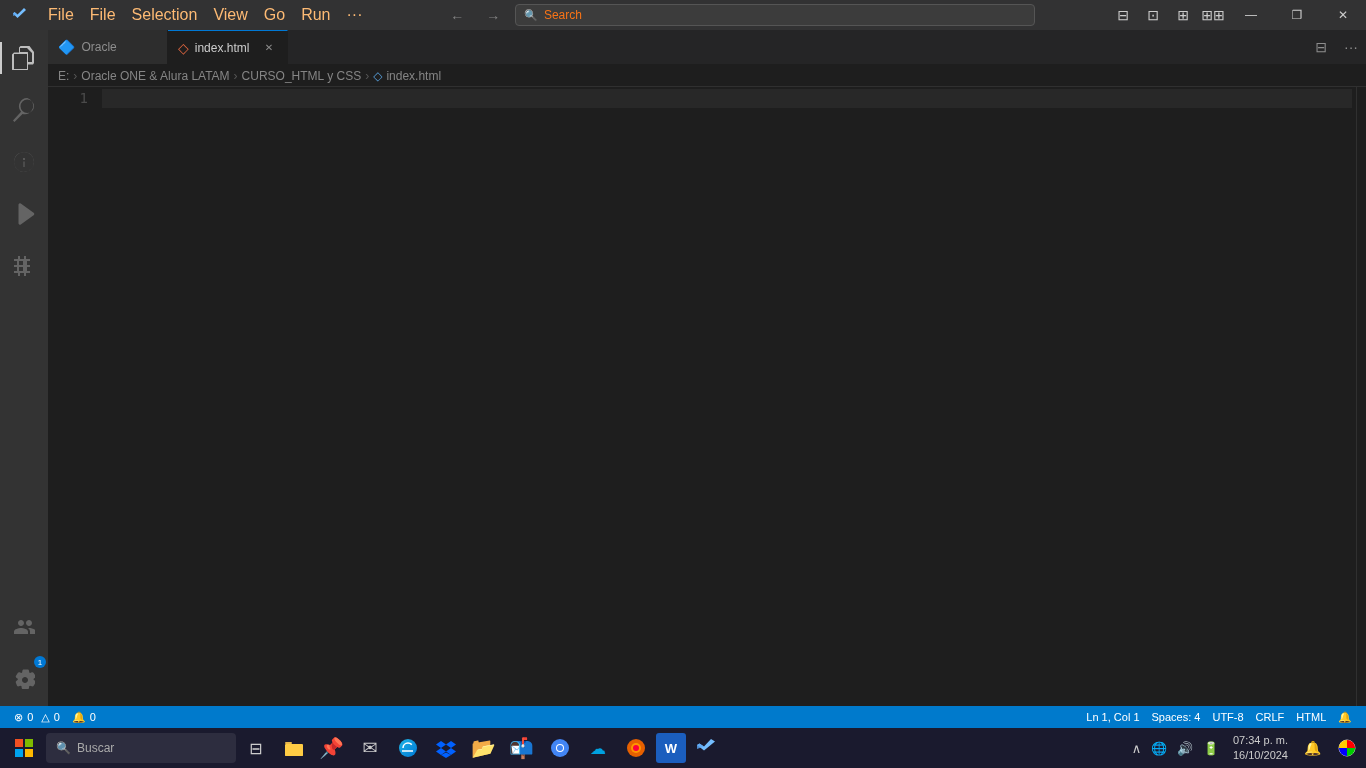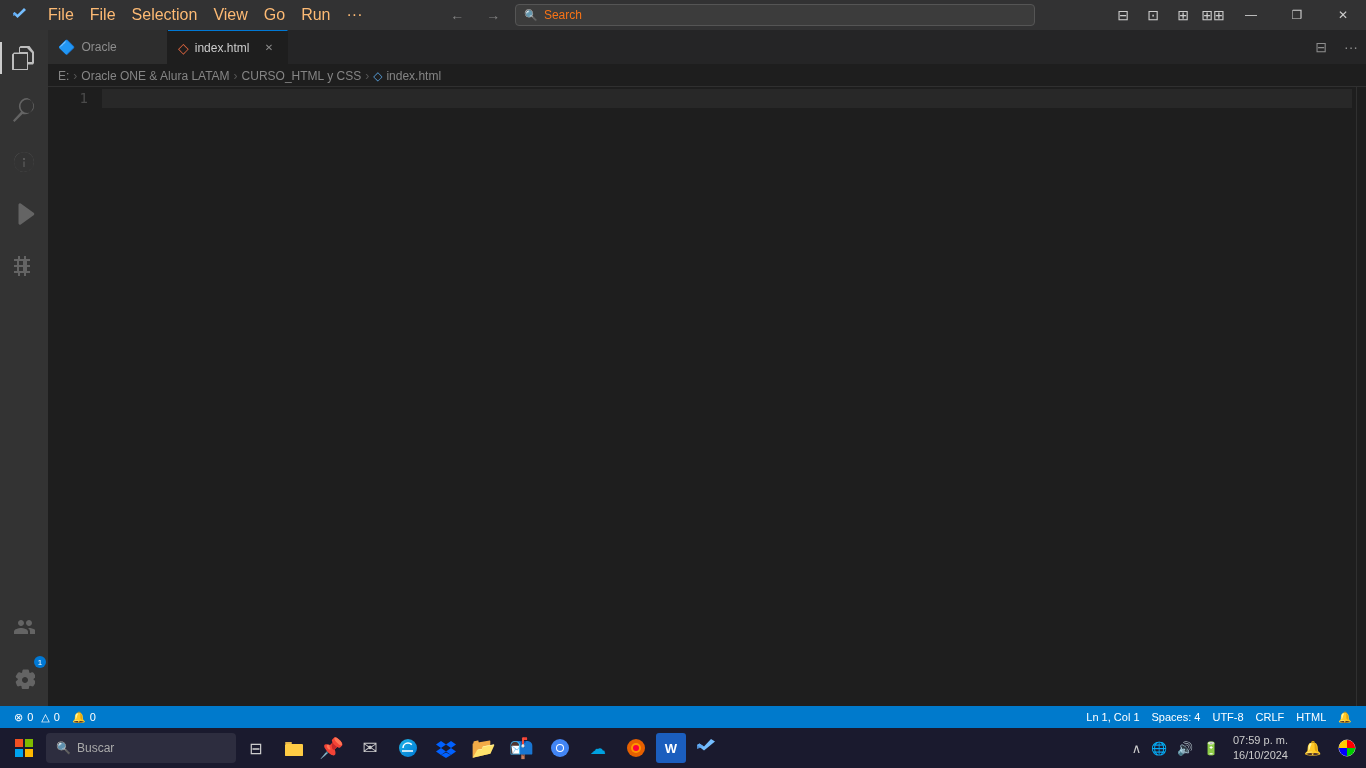--- a/index.html
+++ b/index.html
@@ -600,21 +600,21 @@
       <path d="M1 7L3.5 5.5L8 8.5L1 11V7Z" fill="#5ca8f5" opacity="0.8"></path>
     </svg>
   </div>
 
   <div id="taskbar-right">
     <span class="sys-icon">∧</span>
     <span class="sys-icon">🌐</span>
     <span class="sys-icon">🔊</span>
     <span class="sys-icon">🔋</span>
     <div id="clock">
-      <div>07:59 p. m.</div>
+      <div>07:34 p. m.</div>
       <div>16/10/2024</div>
     </div>
     <div class="notification-badge" style="position:relative;width:30px;height:36px;display:flex;align-items:center;justify-content:center;">
       <span style="font-size:14px;">🔔</span>
     </div>
     <div style="width:30px;height:36px;display:flex;align-items:center;justify-content:center;">
       <svg width="18" height="18" viewBox="0 0 18 18">
         <circle cx="9" cy="9" r="8" fill="none" stroke="#ccc" stroke-width="1"></circle>
         <path d="M9 1 A8 8 0 0 1 17 9 L9 9 Z" fill="#ff0000"></path>
         <path d="M9 9 L17 9 A8 8 0 0 1 9 17 Z" fill="#00cc00"></path>

